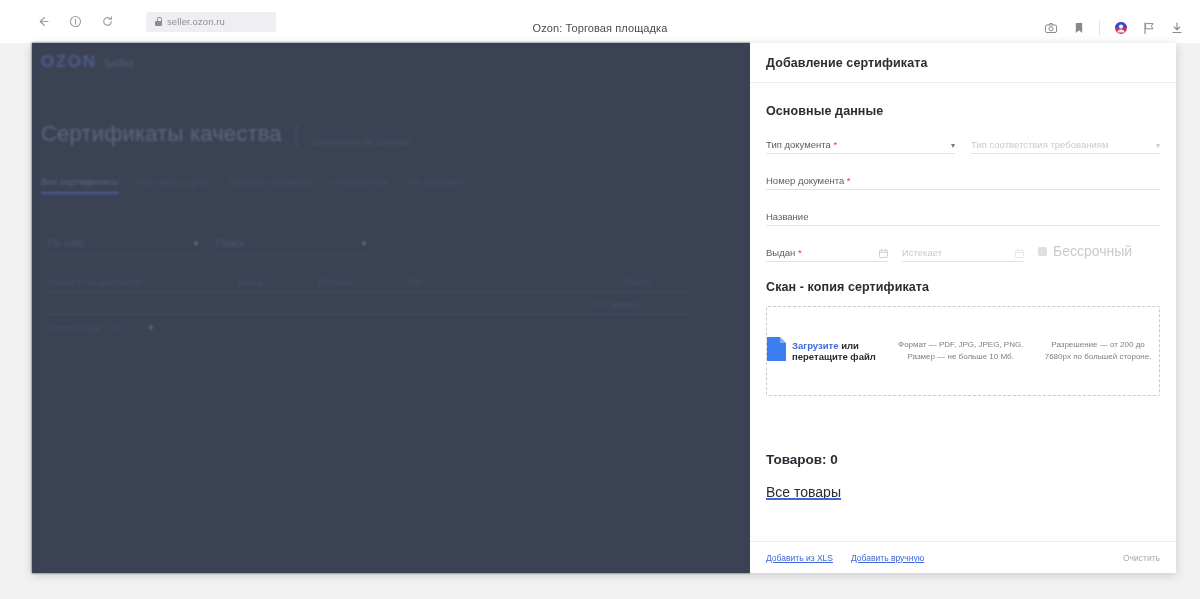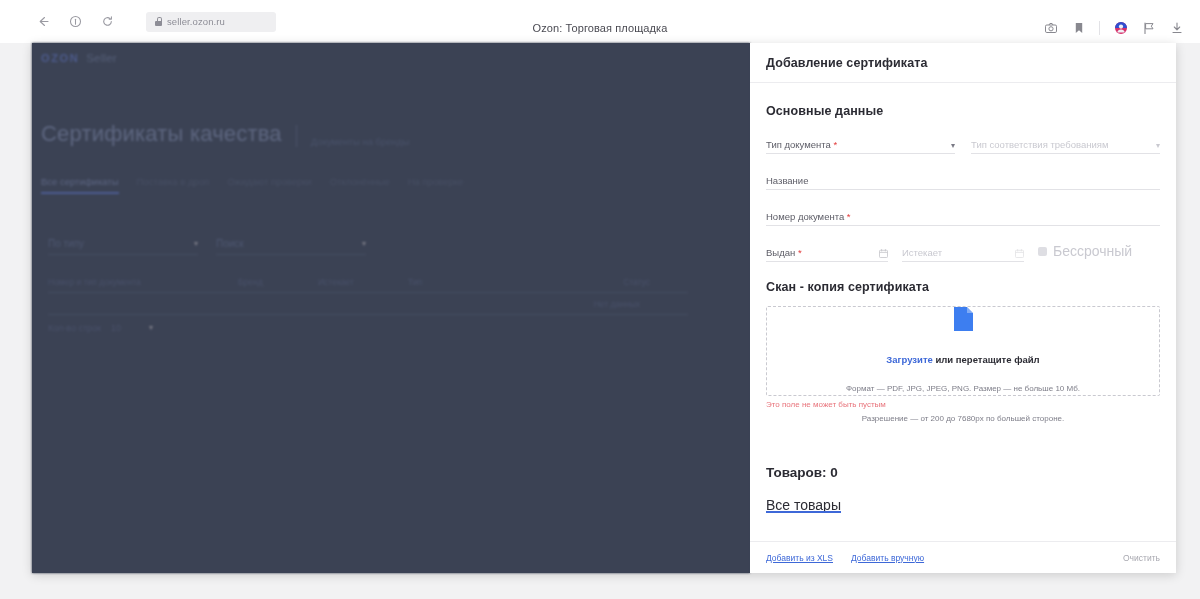--- a/index.html
+++ b/index.html
@@ -58,21 +58,21 @@
   }
 
   
   .app-dim {
     position: absolute; left: 0; top: 0; width: 718px; height: 530px;
     background: #3b4254; overflow: hidden;
     filter: blur(.9px);
   }
   .brand { position: absolute; left: 9px; top: 9px; display: flex; align-items: baseline; gap: 7px; }
   .brand-ozon {
-    font-size: 11px; font-weight: bold; letter-spacing: 1.6px;
+    font-size: 17px; font-weight: bold; letter-spacing: 1.6px;
     color: #4d5b8c;
   }
   .brand-seller { font-size: 11.5px; color: #555f78; letter-spacing: .2px; }
 
   .topnav {
     position: absolute; left: 9px; top: 38px;
     display: flex; gap: 22px; align-items: flex-start;
   }
   .topnav-item {
     font-size: 10px; color: #4a5368; letter-spacing: .2px; padding-bottom: 8px; position: relative;
@@ -181,22 +181,22 @@
   .cal-ico.dim { opacity: .25; }
   .chk-wrap { display: flex; align-items: center; gap: 6px; padding-bottom: 3px; }
   .chk {
     width: 9px; height: 9px; border-radius: 2px; background: #dedee3;
   }
   .chk-label { font-size: 14px; color: #c9c9d0; filter: blur(.3px); }
 
   .dropzone {
     margin-top: 12px; height: 90px;
     border: 1px dashed #c9c9d0; border-radius: 2px;
-    display: flex; flex-direction: column; align-items: center; justify-content: flex-start;
-    gap: 18px;
+    display: flex; align-items: center; justify-content: flex-start;
+    gap: 6px;
   }
   .file-ico { width: 19px; height: 24px; position: relative; margin-bottom: 5px; }
   .file-ico svg { display: block; }
   .dz-main { font-size: 9.5px; color: #2b2b33; font-weight: bold; }
   .dz-main .lnk { color: #3d68d8; }
   .dz-sub { font-size: 8px; color: #7d7d88; text-align: center; line-height: 1.45; filter: blur(.25px); }
   .dz-error { margin-top: 4px; font-size: 8px; color: #e8737b; filter: blur(.25px); }
 
   .goods-title { margin-top: 56px; font-size: 13.5px; color: #2b2b33; font-weight: bold; }
   .goods-tab-row { margin-top: 17px; display: flex; }
@@ -353,27 +353,27 @@
           <span class="caret">▾</span>
         </div>
         <div class="field">
           <span class="fl ph">Тип соответствия требованиям</span>
           <span class="caret dim">▾</span>
         </div>
       </div>
 
       <div class="field-row">
         <div class="field full">
-          <span class="fl">Название</span>
+          <span class="fl"><span>Номер документа</span> <span class="req">*</span></span>
         </div>
       </div>
 
       <div class="field-row">
         <div class="field full">
-          <span class="fl"><span>Номер документа</span> <span class="req">*</span></span>
+          <span class="fl">Название</span>
         </div>
       </div>
 
       <div class="date-row">
         <div class="date-field">
           <span class="fl"><span>Выдан</span> <span class="req">*</span></span>
           <span class="cal-ico">
             <svg width="9" height="9" viewBox="0 0 9 9">
                 <rect x=".5" y="1.3" width="8" height="7.2" rx=".8" stroke="#8d8d96" stroke-width=".8" fill="none"></rect>
                 <path d="M.5 3.4 H8.5" stroke="#8d8d96" stroke-width=".8"></path>
@@ -405,21 +405,20 @@
             <path d="M0 0 H13 L19 6 V24 H0 Z" fill="#3d7ef0"></path>
             <path d="M13 0 V6 H19 Z" fill="#ffffff" opacity=".35"></path>
           </svg>
         </span>
         <div class="dz-main">
           <span class="lnk">Загрузите</span><span> или перетащите файл</span>
         </div>
         <div class="dz-sub">Формат — PDF, JPG, JPEG, PNG. Размер — не больше 10 Мб.</div>
         <div class="dz-sub">Разрешение — от 200 до 7680px по большей стороне.</div>
       </div>
-      <div class="dz-error">Это поле не может быть пустым</div>
 
       <div class="goods-title">Товаров: 0</div>
       <div class="goods-tab-row">
         <div class="goods-tab">Все товары</div>
       </div>
     </div>
 
     <div class="panel-foot">
       <span class="foot-link">Добавить из XLS</span>
       <span class="foot-link">Добавить вручную</span>

